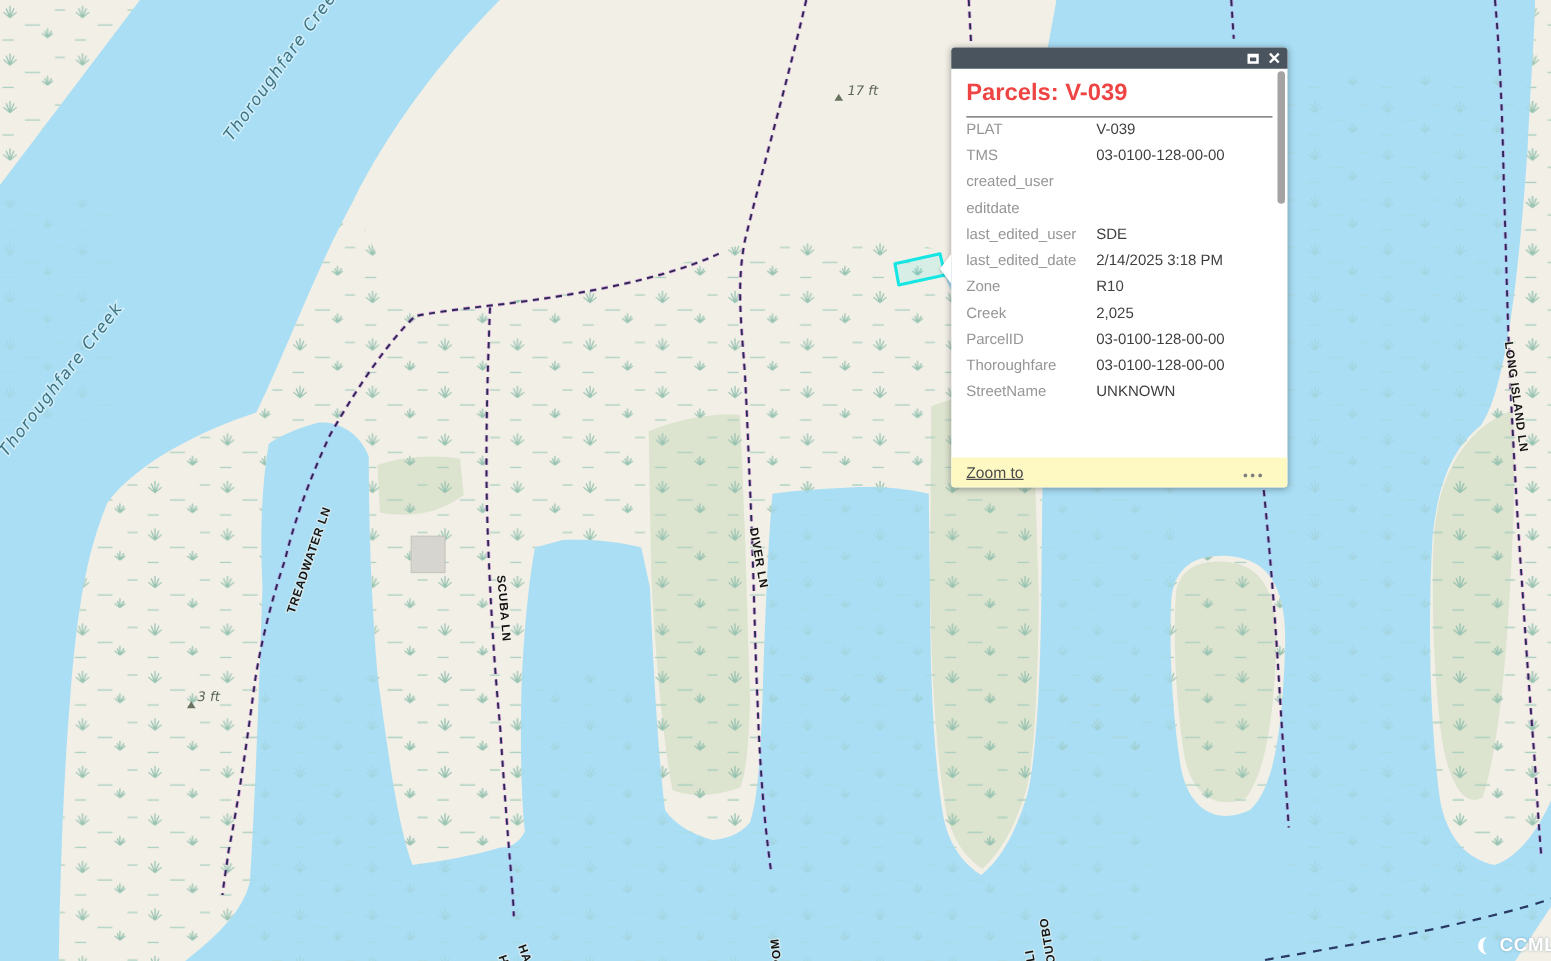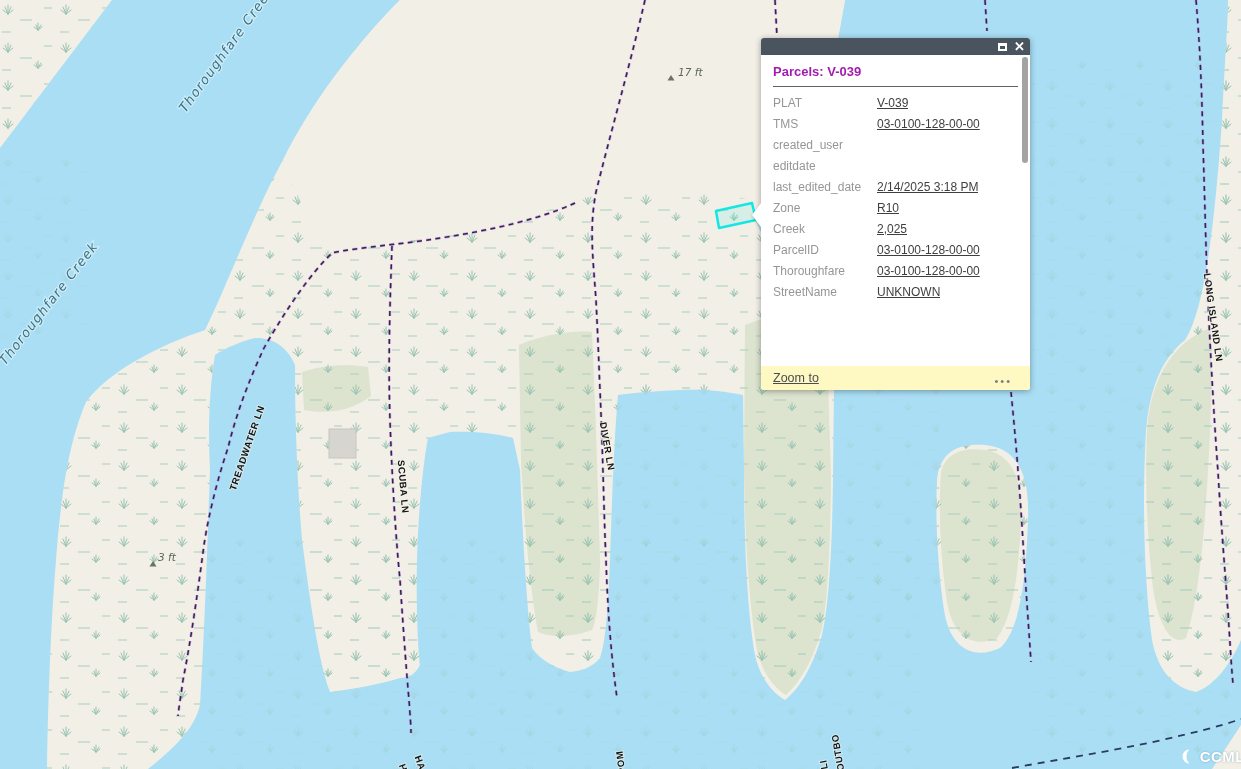--- a/index.html
+++ b/index.html
@@ -9,26 +9,26 @@
 
   
   .popup{position:absolute;left:761px;top:38px;width:269px;height:352px;
          background:#fff;border-radius:3px;box-shadow:0 1px 6px rgba(0,0,0,.35);}
   .popup-header{position:absolute;left:0;top:0;right:0;height:17px;background:#4a545f;
          border-radius:3px 3px 0 0;}
   .win-btns{position:absolute;right:5px;top:1px;display:flex;align-items:center;gap:7px;height:15px;}
   .btn-max{width:9px;height:8px;border:2px solid #fff;border-top-width:3px;box-sizing:border-box;cursor:pointer;}
   .btn-close{color:#fff;font-size:13px;font-weight:bold;line-height:15px;cursor:pointer;}
   .popup-body{position:absolute;left:0;top:17px;right:0;bottom:0;overflow:hidden;}
-  .popup-title{margin:9px 12px 0 12px;font-size:13px;font-weight:600;color:#a21caf;}
+  .popup-title{margin:9px 12px 0 12px;font-size:19px;font-weight:600;color:#ef4444;}
   .popup-hr{margin:7px 12px 0 12px;border:none;border-top:1px solid #636363;}
   .rows{position:absolute;left:12px;right:14px;top:37px;height:276px;overflow:hidden;}
   .row{display:flex;height:21px;align-items:center;font-size:12px;white-space:nowrap;}
   .rl{width:104px;flex:none;color:#969696;overflow:hidden;}
-  .rv{color:#3f3f3f;overflow:hidden;text-decoration:underline;}
+  .rv{color:#3f3f3f;overflow:hidden;}
   .popup-footer{position:absolute;left:0;right:0;bottom:0;height:24px;background:#fef9c3;
         border-radius:0 0 3px 3px;}
   .zoomto{position:absolute;left:12px;bottom:5px;font-size:12.5px;color:#4c4c4c;
         text-decoration:underline;cursor:pointer;}
   .dots{position:absolute;right:18px;bottom:3px;font-size:11px;letter-spacing:2px;
         color:#7d7d7d;cursor:pointer;}
   .scroll-thumb{position:absolute;right:2px;top:2px;width:6px;height:106px;background:#a3a3a3;
         border-radius:3px;cursor:pointer;}
   .popup-tail{position:absolute;left:-9px;top:165px;width:0;height:0;
         border-top:12px solid transparent;border-bottom:12px solid transparent;
@@ -207,20 +207,24 @@
         </div>
         <div class="row">
           <span class="rl">created_user</span>
           <span class="rv"></span>
         </div>
         <div class="row">
           <span class="rl">editdate</span>
           <span class="rv"></span>
         </div>
         <div class="row">
+          <span class="rl">last_edited_user</span>
+          <span class="rv">SDE</span>
+        </div>
+        <div class="row">
           <span class="rl">last_edited_date</span>
           <span class="rv">2/14/2025 3:18 PM</span>
         </div>
         <div class="row">
           <span class="rl">Zone</span>
           <span class="rv">R10</span>
         </div>
         <div class="row">
           <span class="rl">Creek</span>
           <span class="rv">2,025</span>

